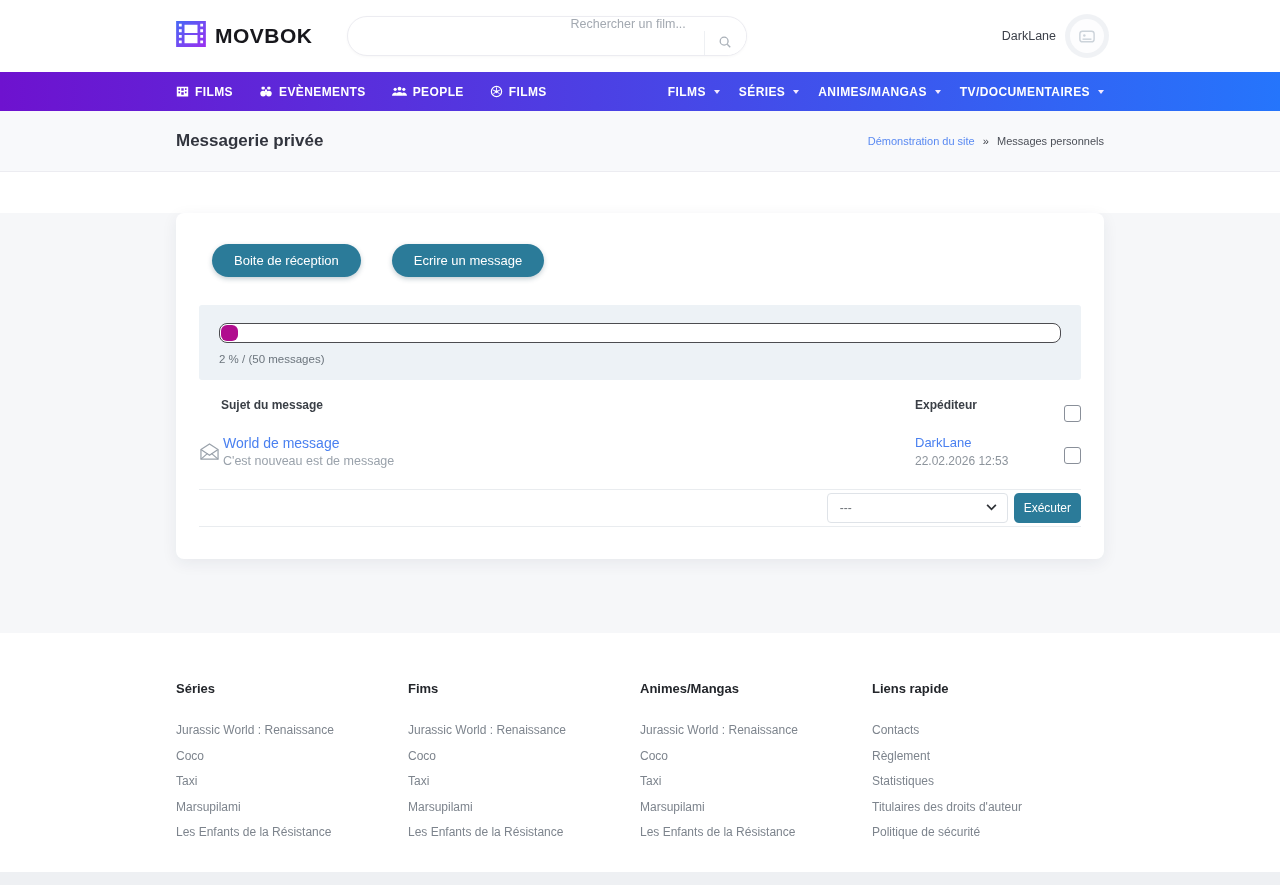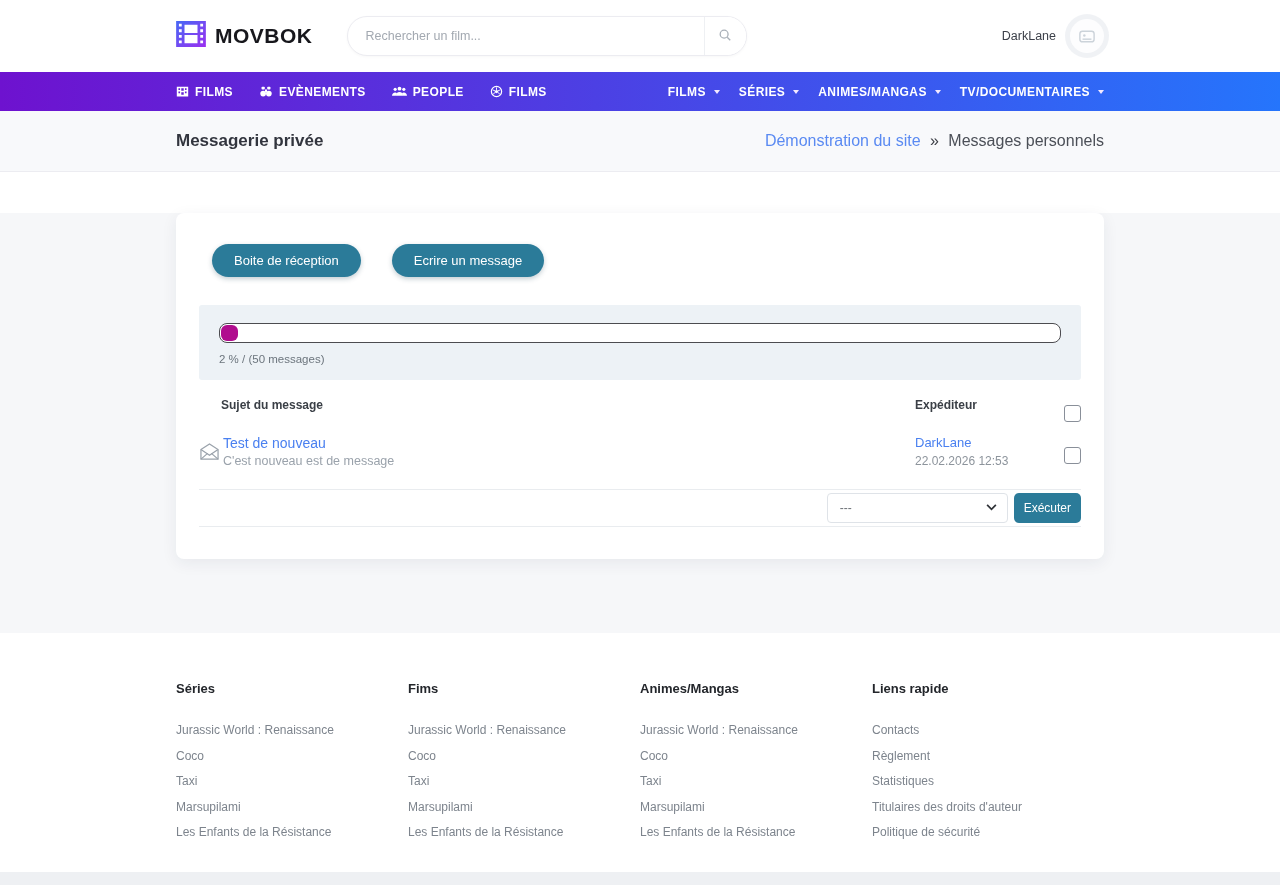--- a/index.html
+++ b/index.html
@@ -7,21 +7,21 @@
               font-family:"Liberation Sans", sans-serif; }
   .container { width:928px; margin:0 auto; }
 
   
   .topbar { height:72px; background:#fff; }
   .topbar-inner { height:100%; display:flex; align-items:center; }
   .logo { display:flex; align-items:center; gap:9px; text-decoration:none; cursor:pointer; }
   .logo-text { font-size:21px; font-weight:bold; color:#17171c; letter-spacing:.5px; }
   .searchbox { margin-left:34px; width:400px; height:40px; background:#fff;
                border:1px solid #ececf1; border-radius:22px; display:flex; align-items:flex-end;
-               box-shadow:0 1px 3px rgba(0,0,0,.03); overflow:hidden; }
+               box-shadow:0 1px 3px rgba(0,0,0,.03); overflow:hidden;flex-direction:column; }
   .searchbox input { flex:1; height:100%; border:0; outline:none; padding:0 14px 0 18px;
                      font-size:12.5px; color:#444; font-family:inherit; background:transparent; }
   .searchbox input::placeholder { color:#a3a9b1; }
   .search-btn { width:42px; height:100%; border:0; border-left:1px solid #eef0f3; background:#fff;
                 display:flex; align-items:center; justify-content:center; cursor:pointer; }
   .userbox { margin-left:auto; display:flex; align-items:center; gap:14px; }
   .username { font-size:12.5px; color:#3c4049; text-decoration:none; cursor:pointer; }
   .avatar { width:34px; height:34px; border-radius:50%; background:#fdfdfe;
             box-shadow:0 0 0 5px rgba(228,231,236,.55); display:flex; align-items:center;
             justify-content:center; cursor:pointer; }
@@ -34,21 +34,21 @@
   .nav-item { display:flex; align-items:center; gap:6px; color:#fff; text-decoration:none;
               font-size:12px; font-weight:bold; letter-spacing:.4px; cursor:pointer; }
   .nav-item .ico { display:flex; align-items:center; }
   .caret { width:0; height:0; border-left:3.5px solid transparent; border-right:3.5px solid transparent;
            border-top:4px solid #f3e9ff; margin-left:2px; }
 
   
   .pagehead { height:61px; background:#f8f9fb; border-bottom:1px solid #ececf1; }
   .pagehead-inner { height:100%; display:flex; align-items:center; justify-content:space-between; }
   .page-title { font-size:17px; font-weight:bold; color:#32353e; }
-  .breadcrumb { font-size:16px; color:#4b4f57; }
+  .breadcrumb { font-size:11px; color:#4b4f57; }
   .breadcrumb a { color:#5a8af2; text-decoration:none; cursor:pointer; }
   .breadcrumb .sep { margin:0 5px; color:#3c3f46; }
 
   
   .main { height:420px; background:#f6f7f9; }
   .card { margin-top:41px; background:#fff; border-radius:8px;
           box-shadow:0 4px 16px rgba(35,45,65,.07); padding:31px 23px 32px; }
   .btn-row { display:flex; gap:31px; padding-left:13px; }
   .pill { border:0; cursor:pointer; background:#2b7b99; color:#fff; font-size:13px;
           font-family:inherit; padding:9px 22px; border-radius:18px;
@@ -245,21 +245,21 @@
       <div class="msg-row">
         <div class="col-subj">
           <span class="env">
             <svg width="21" height="19" viewBox="0 0 22 20" fill="none" stroke="#9aa2ab" stroke-width="1.3">
               <path d="M2 8l9-6 9 6v10H2z"></path>
                 <path d="M2 8l9 6 9-6"></path>
                 <path d="M2 18l7-6M20 18l-7-6"></path>
             </svg>
           </span>
           <div>
-            <a class="subject-link">Test de nouveau</a>
+            <a class="subject-link">World de message</a>
             <div class="preview">C'est nouveau est de message</div>
           </div>
         </div>
         <div class="col-sender">
           <a class="sender-link">DarkLane</a>
           <div class="sender-date">22.02.2026 12:53</div>
         </div>
         <div class="col-check">
           <input type="checkbox" style="">
         </div>

